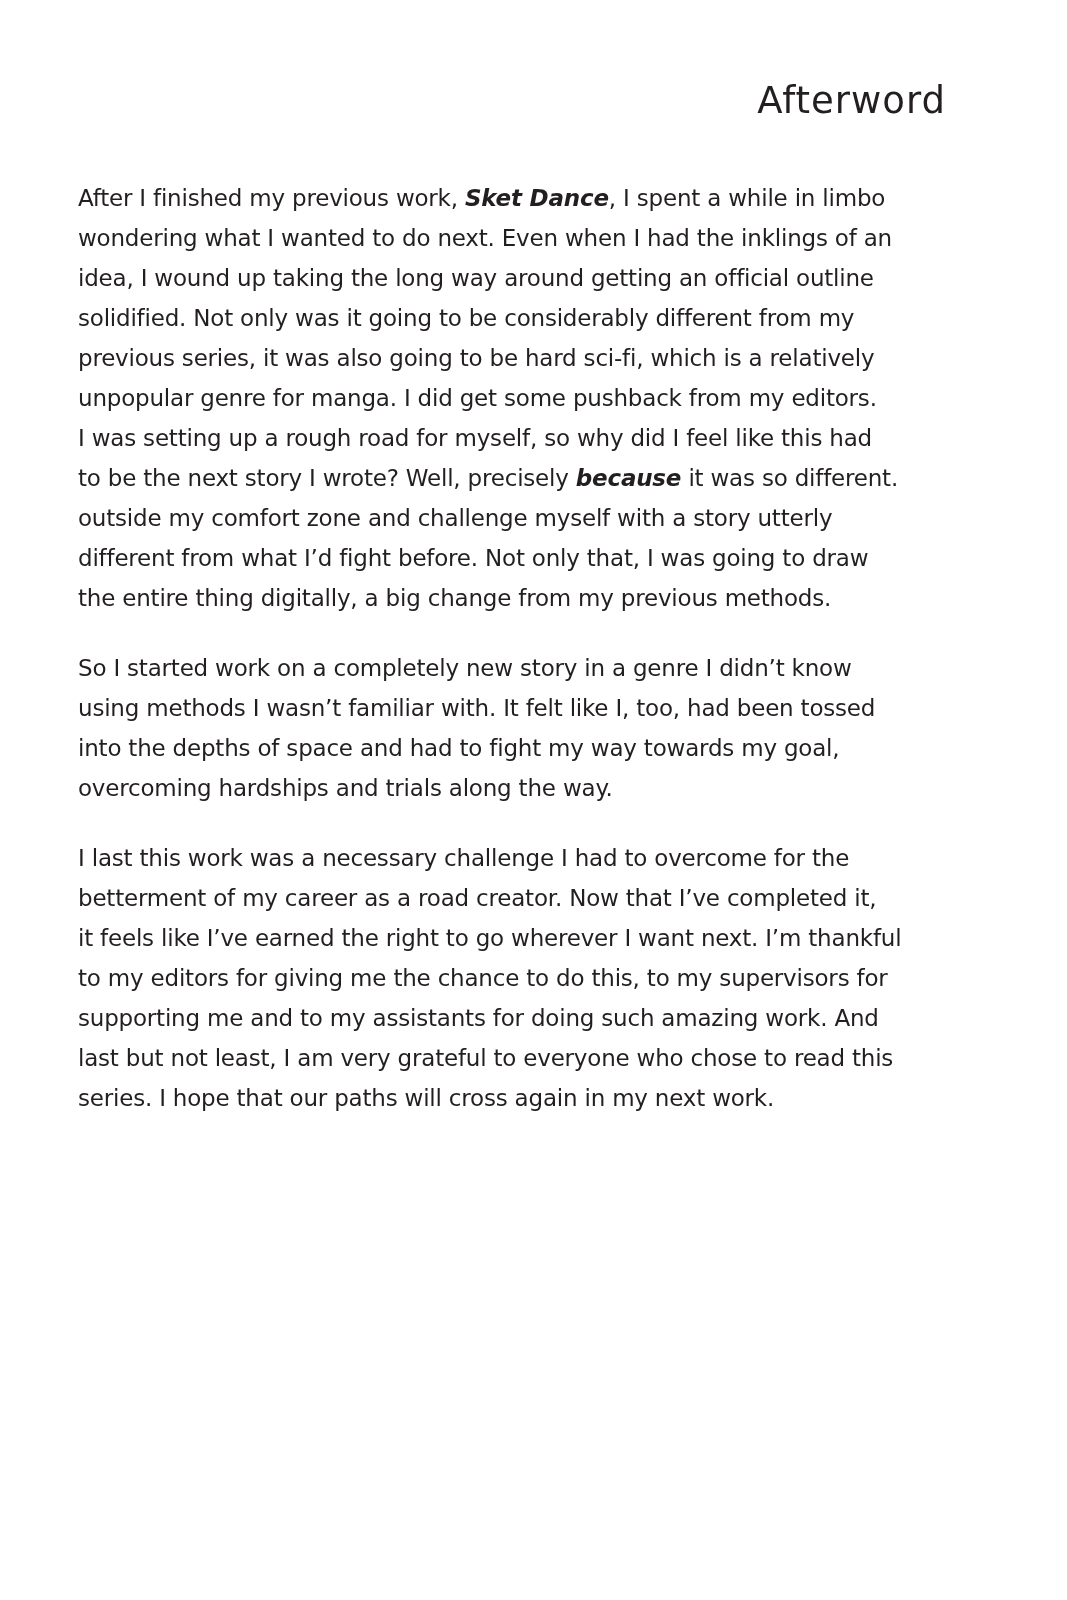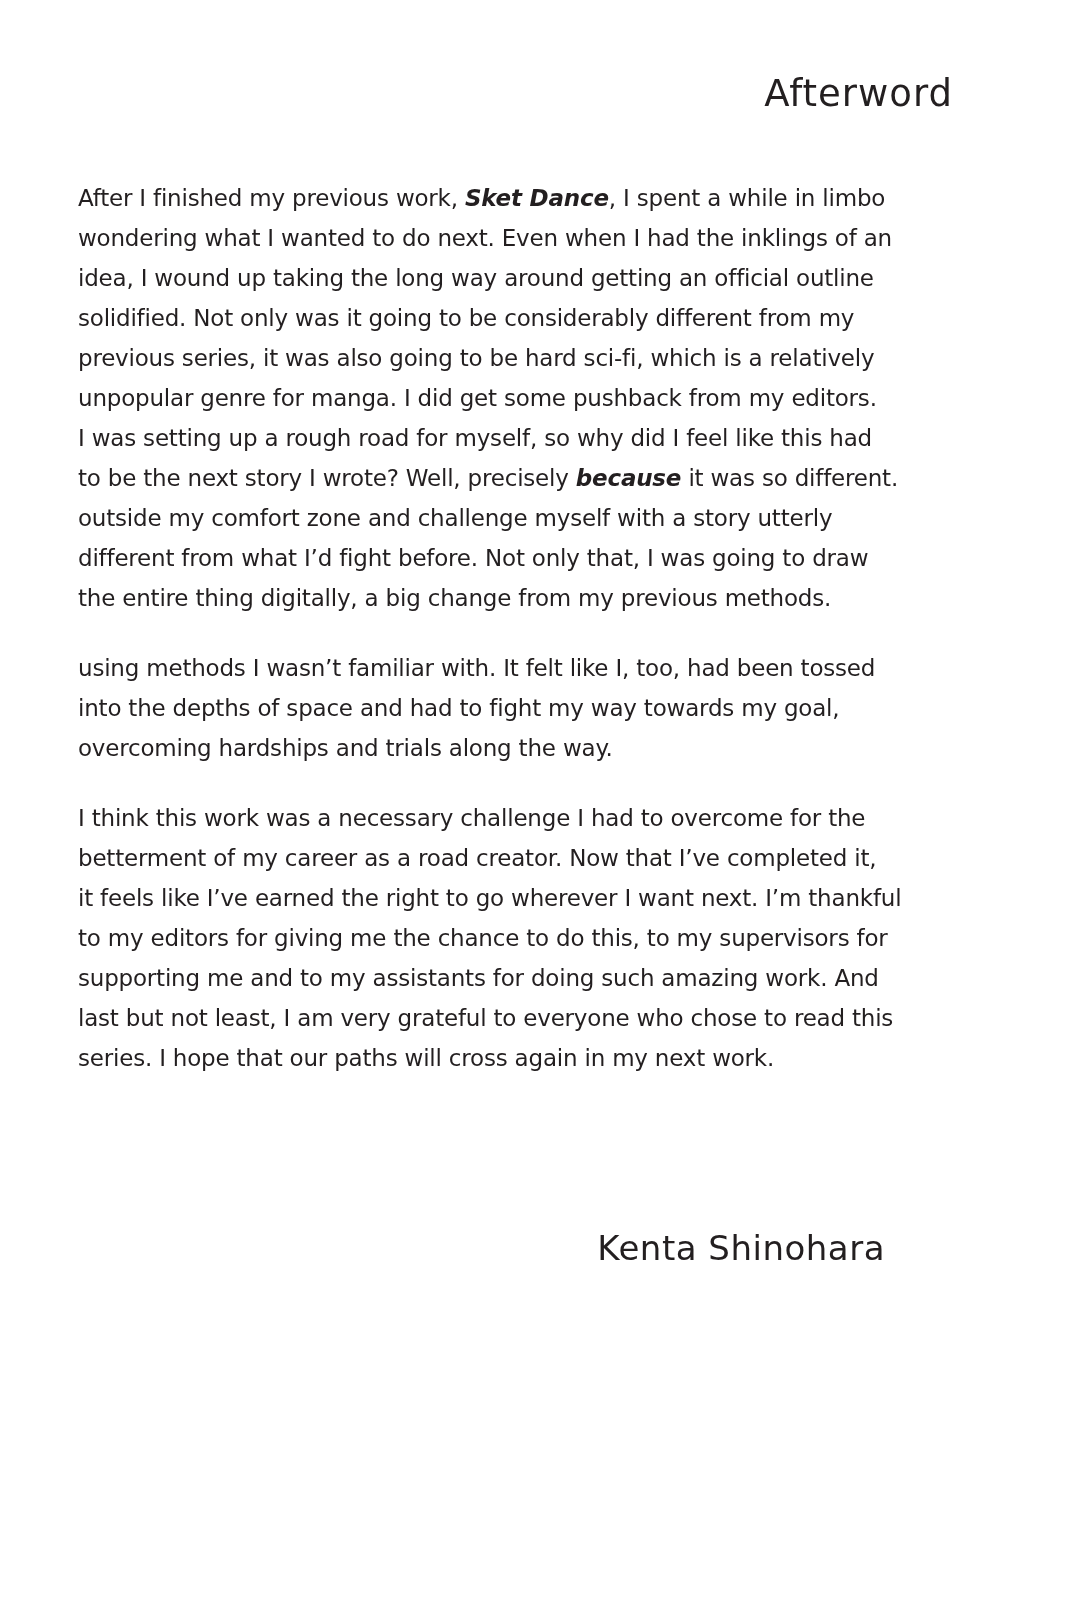--- a/index.html
+++ b/index.html
@@ -16,21 +16,21 @@
     font-family: "DejaVu Sans", sans-serif;
     overflow: hidden;
   }
   .title {
     position: absolute;
     top: 64px;
     right: 106px;
     font-size: 37px;
     font-weight: 500;
     letter-spacing: 1px;
-    margin: 8px;
+    margin: 15px;
     color: #231f20;
   }
   .content {
     position: absolute;
     top: 178px;
     left: 78px;
     right: 50px;
   }
   .para {
     margin: 0 0 30px 0;
@@ -73,32 +73,32 @@
       <span class="line">previous series, it was also going to be hard sci-fi, which is a relatively</span>
       <span class="line">unpopular genre for manga. I did get some pushback from my editors.</span>
       <span class="line">I was setting up a rough road for myself, so why did I feel like this had</span>
       <span class="line"><span>to be the next story I wrote? Well, precisely </span><em>because</em><span> it was so different.</span></span>
       <span class="line">outside my comfort zone and challenge myself with a story utterly</span>
       <span class="line">different from what I’d fight before. Not only that, I was going to draw</span>
       <span class="line">the entire thing digitally, a big change from my previous methods.</span>
     </p>
 
     <p class="para">
+      <span class="line">So I started work on a completely new story in a genre I didn’t know</span>
       <span class="line">using methods I wasn’t familiar with. It felt like I, too, had been tossed</span>
       <span class="line">into the depths of space and had to fight my way towards my goal,</span>
       <span class="line">overcoming hardships and trials along the way.</span>
     </p>
 
     <p class="para">
-      <span class="line">I think this work was a necessary challenge I had to overcome for the</span>
+      <span class="line">I last this work was a necessary challenge I had to overcome for the</span>
       <span class="line">betterment of my career as a road creator. Now that I’ve completed it,</span>
       <span class="line">it feels like I’ve earned the right to go wherever I want next. I’m thankful</span>
       <span class="line">to my editors for giving me the chance to do this, to my supervisors for</span>
       <span class="line">supporting me and to my assistants for doing such amazing work. And</span>
       <span class="line">last but not least, I am very grateful to everyone who chose to read this</span>
       <span class="line">series. I hope that our paths will cross again in my next work.</span>
     </p>
 
   </div>
 
-  <div class="signature">Kenta Shinohara</div>
 
 </div>
 
 </body></html>

